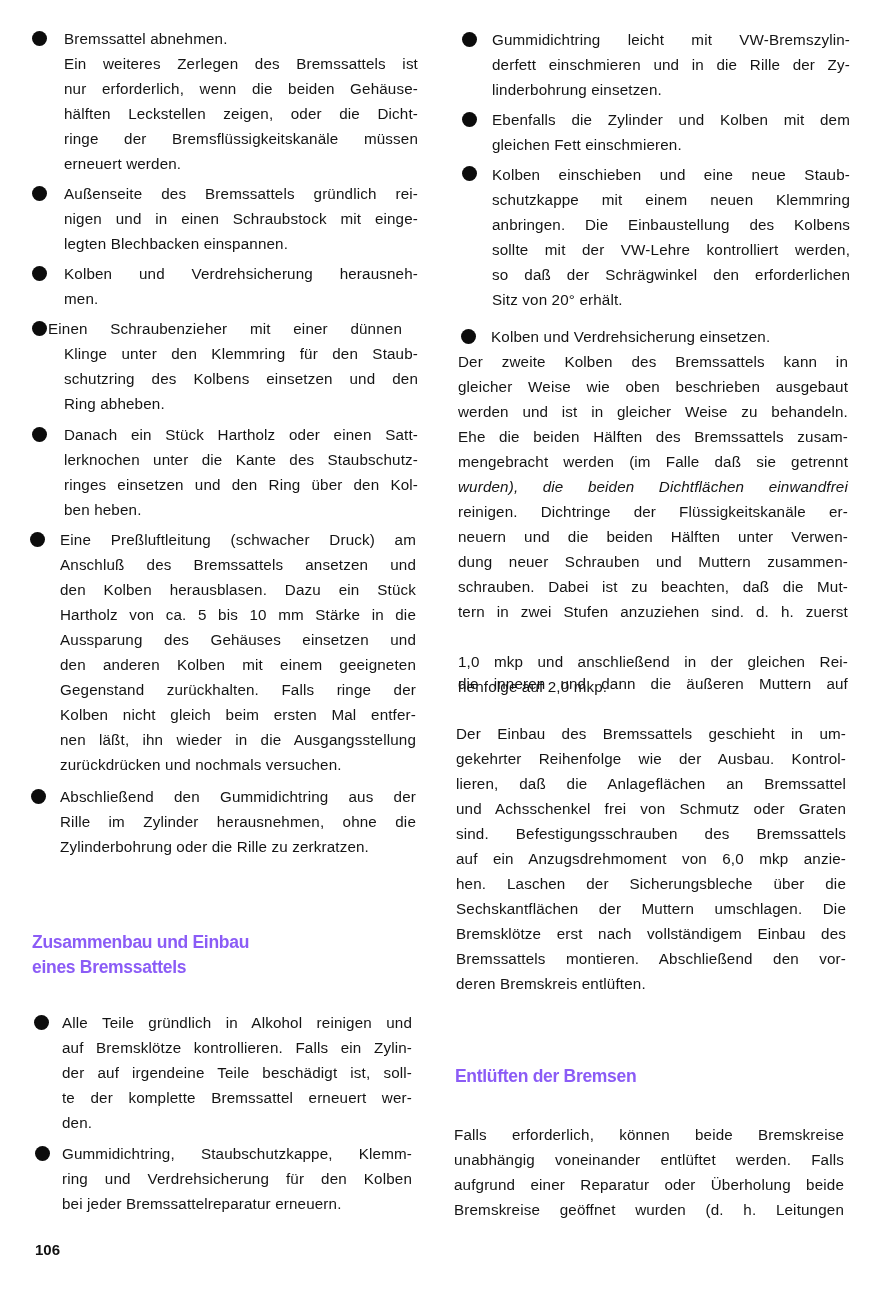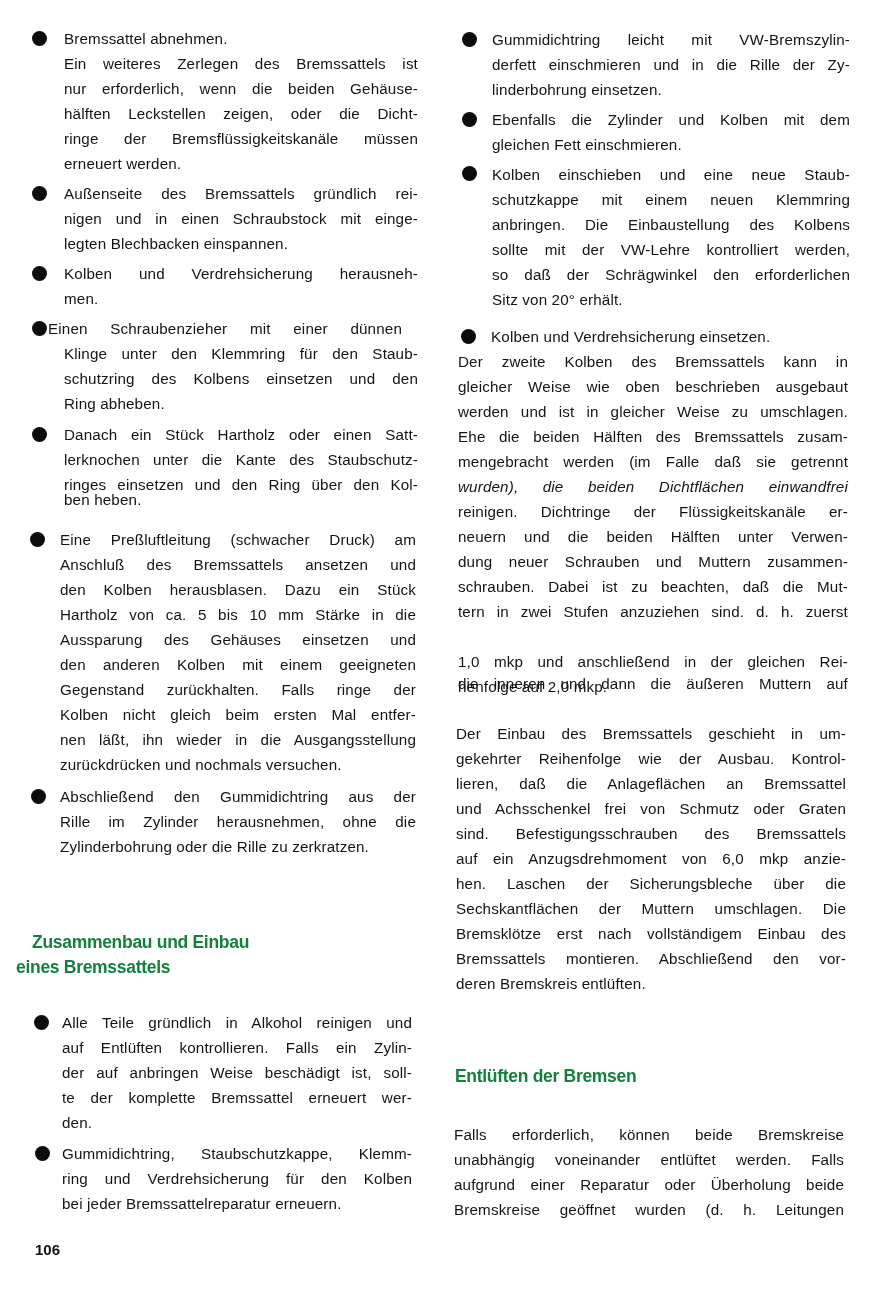--- a/index.html
+++ b/index.html
@@ -1,21 +1,21 @@
 <!DOCTYPE html>
 <html><head>
   <meta charset="utf-8">
   <style>
     html, body { margin: 0; padding: 0; background: #ffffff; }
     body { width: 880px; height: 1289px; position: relative; overflow: hidden; }
     .page { position: absolute; left: 0; top: 0; width: 880px; height: 1289px; background: #fff; color: #111; font-family: "Liberation Sans", sans-serif; }
     .ln { position: absolute; font-size: 15.2px; line-height: 25px; white-space: nowrap; color: #141414; letter-spacing: 0.15px; }
     .just { text-align: justify; text-align-last: justify; }
     .bullet { position: absolute; width: 15px; height: 15px; border-radius: 50%; background: #0c0c0c; }
-    .heading { position: absolute; font-weight: bold; font-size: 17.5px; line-height: 24px; color: #15803d; white-space: nowrap; letter-spacing: -0.3px; }
+    .heading { position: absolute; font-weight: bold; font-size: 17.5px; line-height: 24px; color: #8b5cf6; white-space: nowrap; letter-spacing: -0.3px; }
     .pagenum { position: absolute; font-weight: bold; font-size: 15px; color: #111; }
   </style>
 </head>
 <body>
 
 <div class="page">
 
   <div>
 
     <span class="bullet" style="left:32px; top:31px;"></span>
@@ -39,46 +39,46 @@
     <span class="bullet" style="left:32px; top:321px;"></span>
     <div class="ln just" style="left:48px; top:316px; width:354px;">Einen Schraubenzieher mit einer dünnen</div>
     <div class="ln just" style="left:64px; top:341px; width:354px;">Klinge unter den Klemmring für den Staub-</div>
     <div class="ln just" style="left:64px; top:366px; width:354px;">schutzring des Kolbens einsetzen und den</div>
     <div class="ln" style="left:64px; top:391px;">Ring abheben.</div>
 
     <span class="bullet" style="left:32px; top:427px;"></span>
     <div class="ln just" style="left:64px; top:422px; width:354px;">Danach ein Stück Hartholz oder einen Satt-</div>
     <div class="ln just" style="left:64px; top:447px; width:354px;">lerknochen unter die Kante des Staubschutz-</div>
     <div class="ln just" style="left:64px; top:472px; width:354px;">ringes einsetzen und den Ring über den Kol-</div>
-    <div class="ln" style="left:64px; top:487px;">ben heben.</div>
+    <div class="ln" style="left:64px; top:497px;">ben heben.</div>
 
     <span class="bullet" style="left:30px; top:532px;"></span>
     <div class="ln just" style="left:60px; top:527px; width:356px;">Eine Preßluftleitung (schwacher Druck) am</div>
     <div class="ln just" style="left:60px; top:552px; width:356px;">Anschluß des Bremssattels ansetzen und</div>
     <div class="ln just" style="left:60px; top:577px; width:356px;">den Kolben herausblasen. Dazu ein Stück</div>
     <div class="ln just" style="left:60px; top:602px; width:356px;">Hartholz von ca. 5 bis 10 mm Stärke in die</div>
     <div class="ln just" style="left:60px; top:627px; width:356px;">Aussparung des Gehäuses einsetzen und</div>
     <div class="ln just" style="left:60px; top:652px; width:356px;">den anderen Kolben mit einem geeigneten</div>
     <div class="ln just" style="left:60px; top:677px; width:356px;">Gegenstand zurückhalten. Falls ringe der</div>
     <div class="ln just" style="left:60px; top:702px; width:356px;">Kolben nicht gleich beim ersten Mal entfer-</div>
     <div class="ln just" style="left:60px; top:727px; width:356px;">nen läßt, ihn wieder in die Ausgangsstellung</div>
     <div class="ln" style="left:60px; top:752px;">zurückdrücken und nochmals versuchen.</div>
 
     <span class="bullet" style="left:31px; top:789px;"></span>
     <div class="ln just" style="left:60px; top:784px; width:356px;">Abschließend den Gummidichtring aus der</div>
     <div class="ln just" style="left:60px; top:809px; width:356px;">Rille im Zylinder herausnehmen, ohne die</div>
     <div class="ln" style="left:60px; top:834px;">Zylinderbohrung oder die Rille zu zerkratzen.</div>
 
     <div class="heading" style="left:32px; top:930px;">Zusammenbau und Einbau</div>
-    <div class="heading" style="left:16px; top:955px;text-align:center;">eines Bremssattels</div>
+    <div class="heading" style="left:32px; top:955px;text-align:center;">eines Bremssattels</div>
 
     <span class="bullet" style="left:34px; top:1015px;"></span>
     <div class="ln just" style="left:62px; top:1010px; width:350px;">Alle Teile gründlich in Alkohol reinigen und</div>
-    <div class="ln just" style="left:62px; top:1035px; width:350px;">auf Entlüften kontrollieren. Falls ein Zylin-</div>
-    <div class="ln just" style="left:62px; top:1060px; width:350px;">der auf anbringen Weise beschädigt ist, soll-</div>
+    <div class="ln just" style="left:62px; top:1035px; width:350px;">auf Bremsklötze kontrollieren. Falls ein Zylin-</div>
+    <div class="ln just" style="left:62px; top:1060px; width:350px;">der auf irgendeine Teile beschädigt ist, soll-</div>
     <div class="ln just" style="left:62px; top:1085px; width:350px;">te der komplette Bremssattel erneuert wer-</div>
     <div class="ln" style="left:62px; top:1110px;">den.</div>
 
     <span class="bullet" style="left:35px; top:1146px;"></span>
     <div class="ln just" style="left:62px; top:1141px; width:350px;">Gummidichtring, Staubschutzkappe, Klemm-</div>
     <div class="ln just" style="left:62px; top:1166px; width:350px;">ring und Verdrehsicherung für den Kolben</div>
     <div class="ln" style="left:62px; top:1191px;">bei jeder Bremssattelreparatur erneuern.</div>
 
     <div class="pagenum" style="left:35px; top:1241px;">106</div>
   </div>
@@ -100,21 +100,21 @@
     <div class="ln just" style="left:492px; top:212px; width:358px;">anbringen. Die Einbaustellung des Kolbens</div>
     <div class="ln just" style="left:492px; top:237px; width:358px;">sollte mit der VW-Lehre kontrolliert werden,</div>
     <div class="ln just" style="left:492px; top:262px; width:358px;">so daß der Schrägwinkel den erforderlichen</div>
     <div class="ln" style="left:492px; top:287px;">Sitz von 20° erhält.</div>
 
     <span class="bullet" style="left:461px; top:329px;"></span>
     <div class="ln" style="left:491px; top:324px;">Kolben und Verdrehsicherung einsetzen.</div>
 
     <div class="ln just" style="left:458px; top:349px; width:390px;">Der zweite Kolben des Bremssattels kann in</div>
     <div class="ln just" style="left:458px; top:374px; width:390px;">gleicher Weise wie oben beschrieben ausgebaut</div>
-    <div class="ln just" style="left:458px; top:399px; width:390px;">werden und ist in gleicher Weise zu umschlagen.</div>
+    <div class="ln just" style="left:458px; top:399px; width:390px;">werden und ist in gleicher Weise zu behandeln.</div>
     <div class="ln just" style="left:458px; top:424px; width:390px;">Ehe die beiden Hälften des Bremssattels zusam-</div>
     <div class="ln just" style="left:458px; top:449px; width:390px;">mengebracht werden (im Falle daß sie getrennt</div>
     <div class="ln just" style="left:458px; top:474px; width:390px;font-style:italic;">wurden), die beiden Dichtflächen einwandfrei</div>
     <div class="ln just" style="left:458px; top:499px; width:390px;">reinigen. Dichtringe der Flüssigkeitskanäle er-</div>
     <div class="ln just" style="left:458px; top:524px; width:390px;">neuern und die beiden Hälften unter Verwen-</div>
     <div class="ln just" style="left:458px; top:549px; width:390px;">dung neuer Schrauben und Muttern zusammen-</div>
     <div class="ln just" style="left:458px; top:574px; width:390px;">schrauben. Dabei ist zu beachten, daß die Mut-</div>
     <div class="ln just" style="left:458px; top:599px; width:390px;">tern in zwei Stufen anzuziehen sind. d. h. zuerst</div>
     <div class="ln just" style="left:458px; top:643px; width:390px;margin-top:28px;">die inneren und dann die äußeren Muttern auf</div>
     <div class="ln just" style="left:458px; top:649px; width:390px;">1,0 mkp und anschließend in der gleichen Rei-</div>

